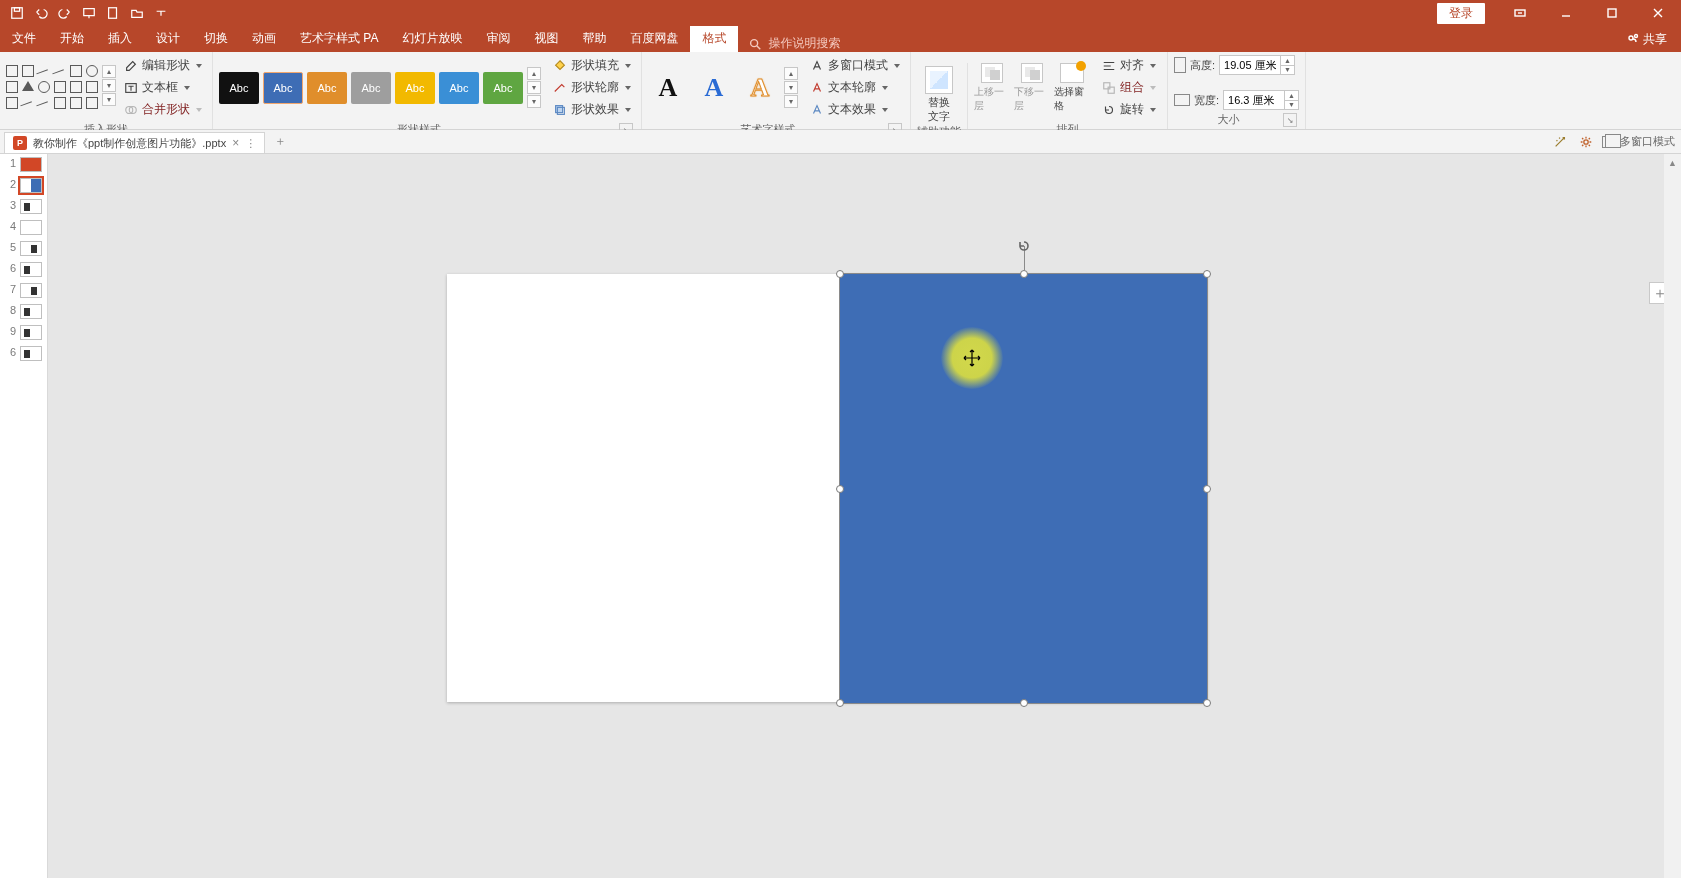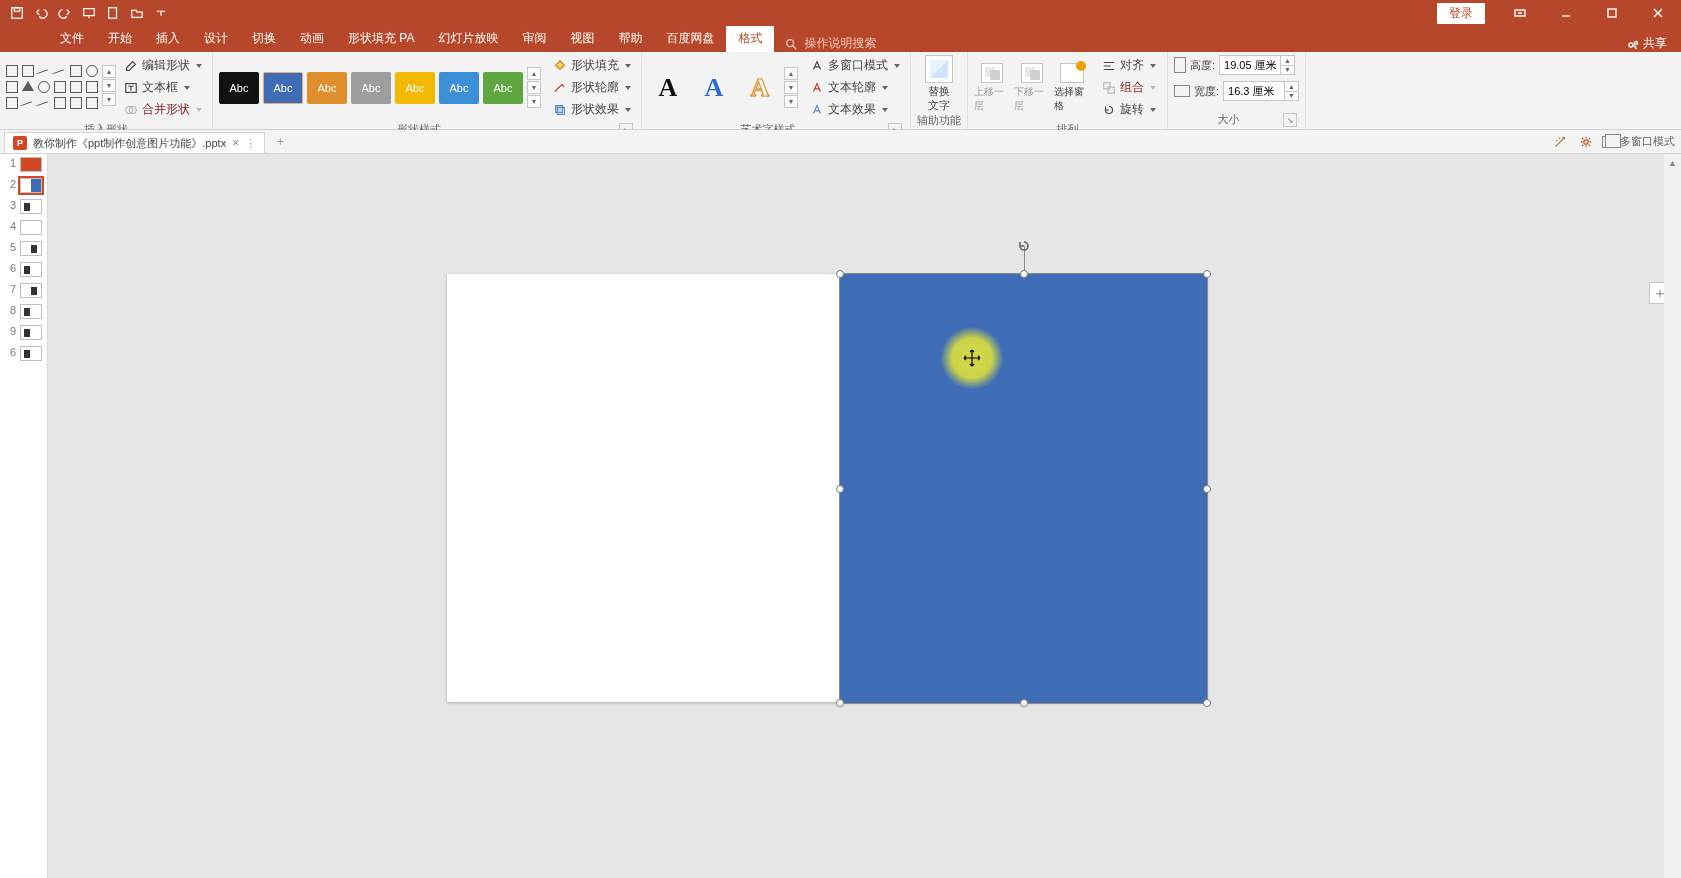--- a/index.html
+++ b/index.html
@@ -19,21 +19,21 @@
   .login-btn { background:#fff; color:#b7472a; padding:2px 12px; font-size:12px; margin-right:12px; border-radius:1px; cursor:pointer; }
   .win-btn { width:46px; height:100%; display:flex; align-items:center; justify-content:center; cursor:pointer; }
   .win-btn svg { width:12px; height:12px; stroke:#fff; stroke-width:1.4; fill:none; }
 
   
   .menubar { height:26px; background:#b7472a; display:flex; align-items:flex-end; color:#fff; position:relative; }
   .menubar .mtab { padding:4px 12px 5px; font-size:12px; cursor:pointer; }
   .menubar .mtab.active { background:#fff; color:#b7472a; }
   .menubar .tell-me { display:flex; align-items:center; gap:6px; padding:0 10px; color:#f4c9bf; font-size:12px; }
   .menubar .tell-me svg { width:14px; height:14px; stroke:#f4c9bf; fill:none; stroke-width:1.6; }
-  .share-btn { position:absolute; right:8px; top:0; height:100%; display:flex; align-items:flex-end; gap:4px; font-size:12px; cursor:pointer; padding:0 6px; }
+  .share-btn { position:absolute; right:8px; top:0; height:100%; display:flex; align-items:center; gap:4px; font-size:12px; cursor:pointer; padding:0 6px; }
   .share-btn svg { width:12px; height:12px; stroke:#fff; fill:none; stroke-width:1.4; }
 
   
   .ribbon { height:78px; background:#f3f3f3; border-bottom:1px solid #d4d4d4; display:flex; }
   .rgroup { border-right:1px solid #e1e1e1; display:flex; flex-direction:column; justify-content:space-between; padding:3px 6px 0; }
   .rgroup .glabel { text-align:center; font-size:11px; color:#666; padding:2px 0; }
   .rgroup .gbody { flex:1; display:flex; align-items:center; gap:4px; }
 
   
   .shapes-gallery { width:94px; display:grid; grid-template-columns:repeat(6,14px); grid-auto-rows:14px; gap:2px; }
@@ -209,28 +209,28 @@
     <div class="win-btn">
         <svg viewBox="0 0 12 12">
           <path d="M2 2l8 8M10 2l-8 8"></path>
         </svg>
       </div>
   </div>
 </div>
 
 <div class="menubar">
 
-  <div id="tabs-host" style="display:flex;padding-left:48px;">
+  <div id="tabs-host" style="display:flex;">
       <div class="mtab">文件</div>
       <div class="mtab">开始</div>
       <div class="mtab">插入</div>
       <div class="mtab">设计</div>
       <div class="mtab">切换</div>
       <div class="mtab">动画</div>
-      <div class="mtab">形状填充 PA</div>
+      <div class="mtab">艺术字样式 PA</div>
       <div class="mtab">幻灯片放映</div>
       <div class="mtab">审阅</div>
       <div class="mtab">视图</div>
       <div class="mtab">帮助</div>
       <div class="mtab">百度网盘</div>
       <div class="mtab active">格式</div>
     </div>
   <div class="tell-me">
     <svg viewBox="0 0 16 16">
         <circle cx="7" cy="7" r="4"></circle>
@@ -404,21 +404,21 @@
             <span class="dd-caret"></span>
         </div>
       </div>
     </div>
     <div style="display:flex;">
         <div class="glabel" style="flex:1;">艺术字样式</div>
         <div class="glauncher">↘</div>
       </div>
   </div>
 
-  <div class="rgroup" style="min-width:54px;">
+  <div class="rgroup" style="min-width:54px;margin-top:11px;">
     <div class="gbody" style="justify-content:center;">
       <div class="bigbtn">
         <div class="ic"></div>
         <span>替换</span>
         <span>文字</span>
       </div>
     </div>
     <div class="glabel">辅助功能</div>
   </div>
 
@@ -458,21 +458,21 @@
             </svg>
             <span>旋转</span>
             <span class="dd-caret"></span>
           </div>
       </div>
     </div>
     <div class="glabel">排列</div>
   </div>
 
   <div class="rgroup" style="min-width:130px;">
-    <div class="gbody" style="flex-direction:column;align-items:flex-start;justify-content:flex-start;gap:6px;">
+    <div class="gbody" style="flex-direction:column;align-items:flex-start;justify-content:space-between;gap:6px;">
       <div class="size-row">
         <div class="ic" style="height:16px;width:12px;"></div>
         <span>高度:</span>
         <div class="size-input">
           <input value="19.05 厘米" style="">
           <div class="spin">
               <div>▲</div>
               <div>▼</div>
             </div>
         </div>

